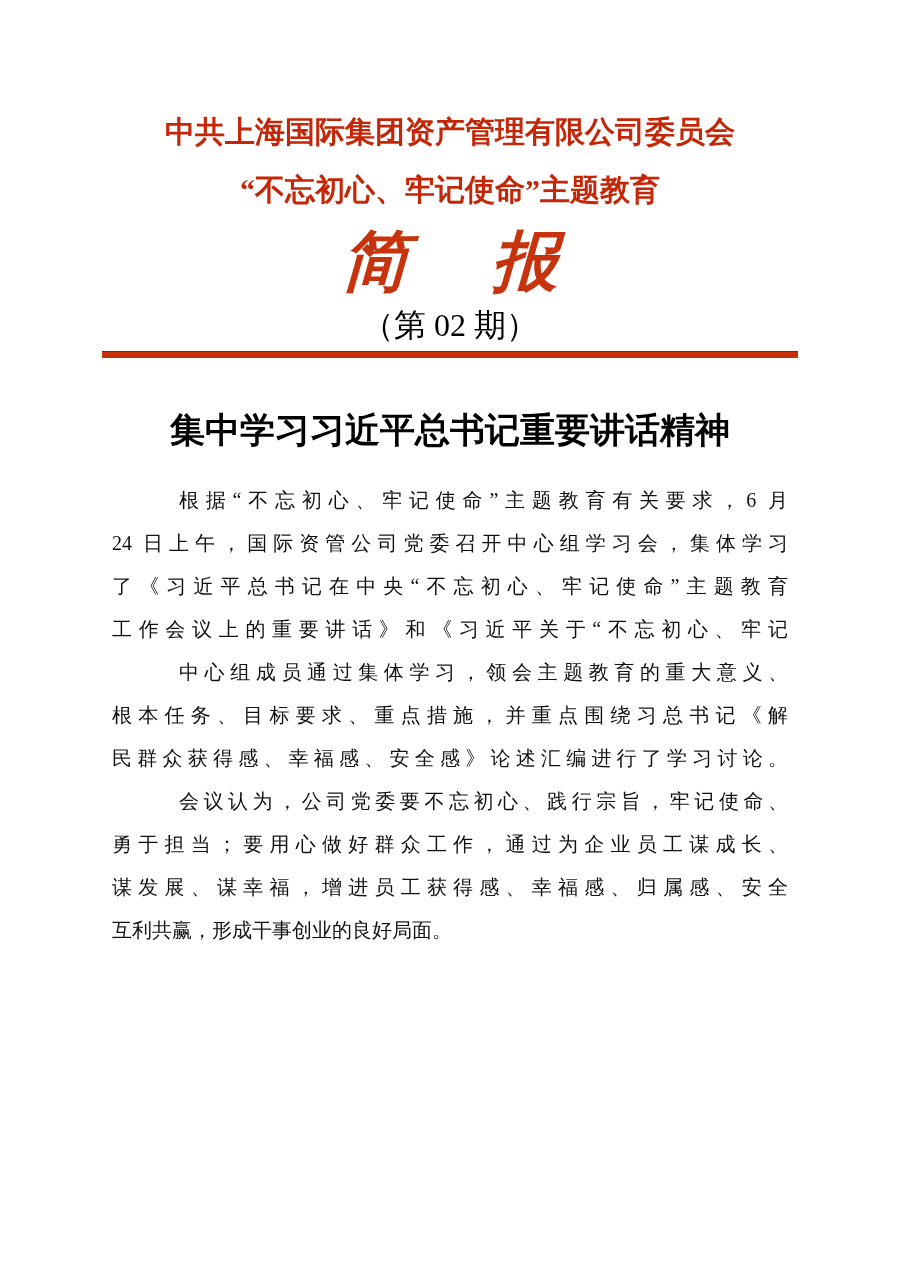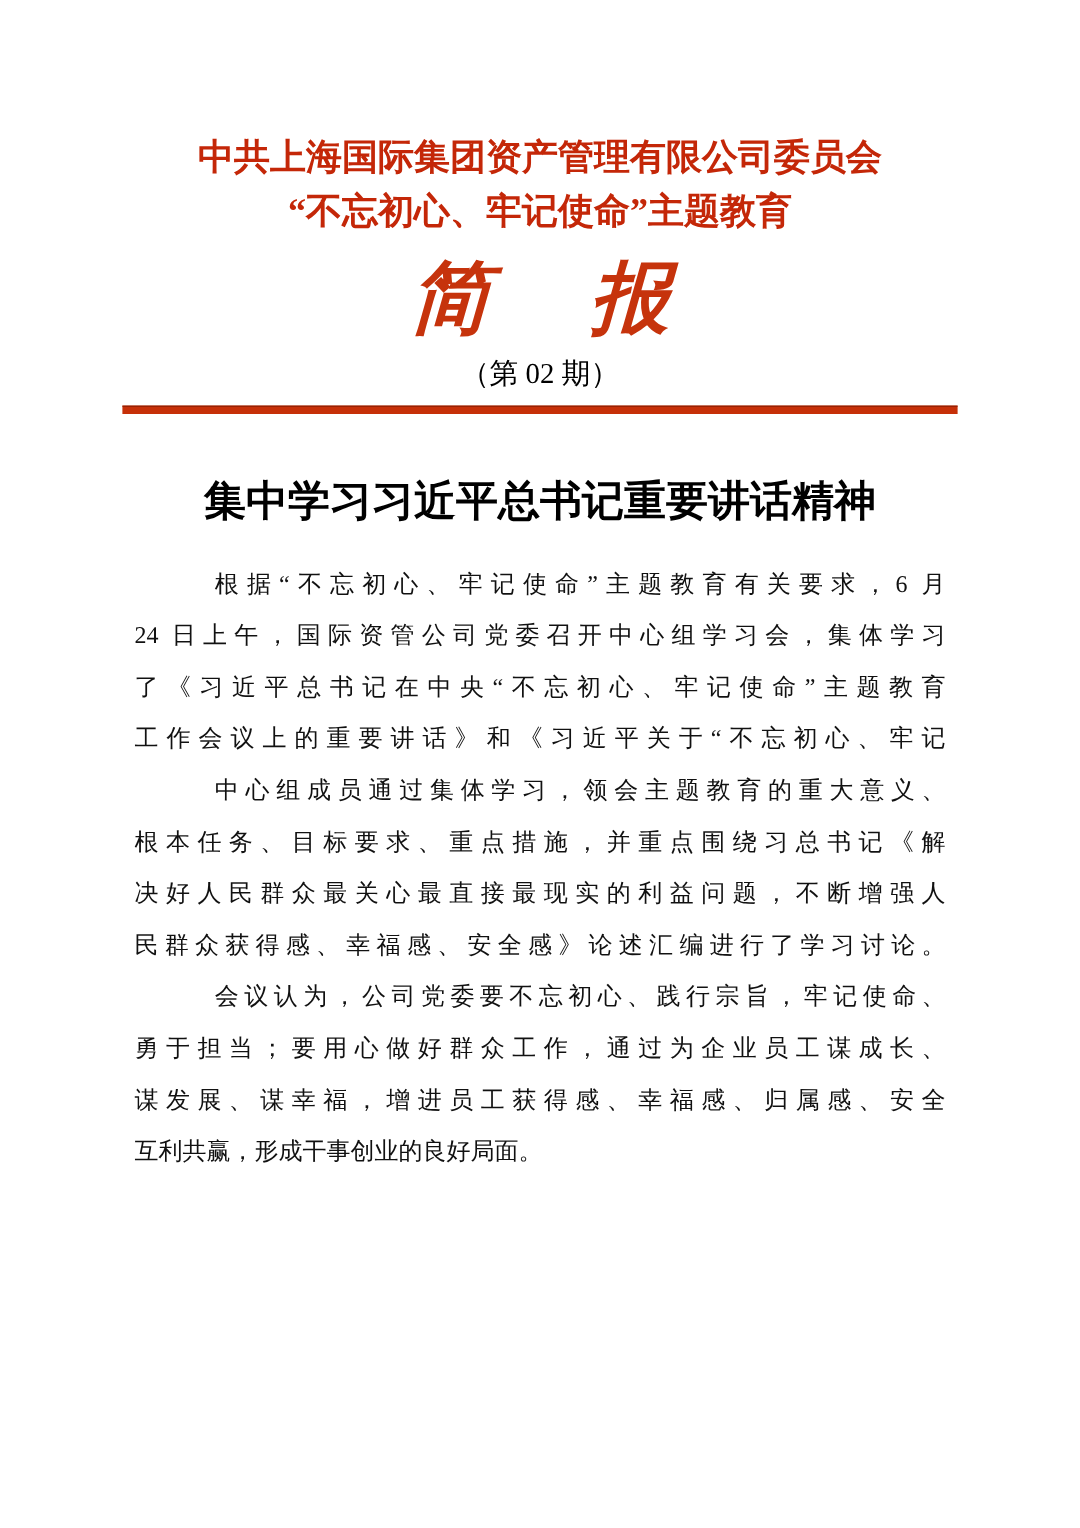--- a/index.html
+++ b/index.html
@@ -20,21 +20,21 @@
   .org-line {
     margin-top: 116px;
     text-align: center;
     font-size: 30px;
     line-height: 32px;
     font-weight: bold;
     color: #c42708;
     letter-spacing: 0;
   }
   .theme-line {
-    margin-top: 13px;
+    margin-top: 26px;
     text-align: center;
     font-size: 30px;
     line-height: 32px;
     font-weight: bold;
     color: #c42708;
   }
   .bulletin-title {
     margin-top: 20px;
     height: 72px;
     display: flex;
@@ -43,21 +43,21 @@
     gap: 84px;
     font-size: 66px;
     font-weight: bold;
     font-style: italic;
     color: #c6330c;
     transform: skewX(-2deg);
   }
   .issue-line {
     margin-top: 14px;
     text-align: center;
-    font-size: 24px;
+    font-size: 32px;
     line-height: 26px;
     color: #000000;
   }
   .red-rule {
     margin: 13px auto 0 auto;
     width: 696px;
     height: 6px;
     background: #c63008;
     border-top: 1px solid #8e1f02;
   }
@@ -116,21 +116,20 @@
 
   <div class="article-body">
 
     <div class="body-line first">根据“不忘初心、牢记使命”主题教育有关要求，6 月</div>
     <div class="body-line">24 日上午，国际资管公司党委召开中心组学习会，集体学习</div>
     <div class="body-line">了《习近平总书记在中央“不忘初心、牢记使命”主题教育</div>
     <div class="body-line">工作会议上的重要讲话》和《习近平关于“不忘初心、牢记</div>
 
     <div class="body-line first">中心组成员通过集体学习，领会主题教育的重大意义、</div>
     <div class="body-line">根本任务、目标要求、重点措施，并重点围绕习总书记《解</div>
-    <div class="body-line">决好人民群众最关心最直接最现实的利益问题，不断增强人</div>
     <div class="body-line">民群众获得感、幸福感、安全感》论述汇编进行了学习讨论。</div>
 
     <div class="body-line first">会议认为，公司党委要不忘初心、践行宗旨，牢记使命、</div>
     <div class="body-line">勇于担当；要用心做好群众工作，通过为企业员工谋成长、</div>
     <div class="body-line">谋发展、谋幸福，增进员工获得感、幸福感、归属感、安全</div>
     <div class="body-line para-end">互利共赢，形成干事创业的良好局面。</div>
 
   </div>
 
 </div>

